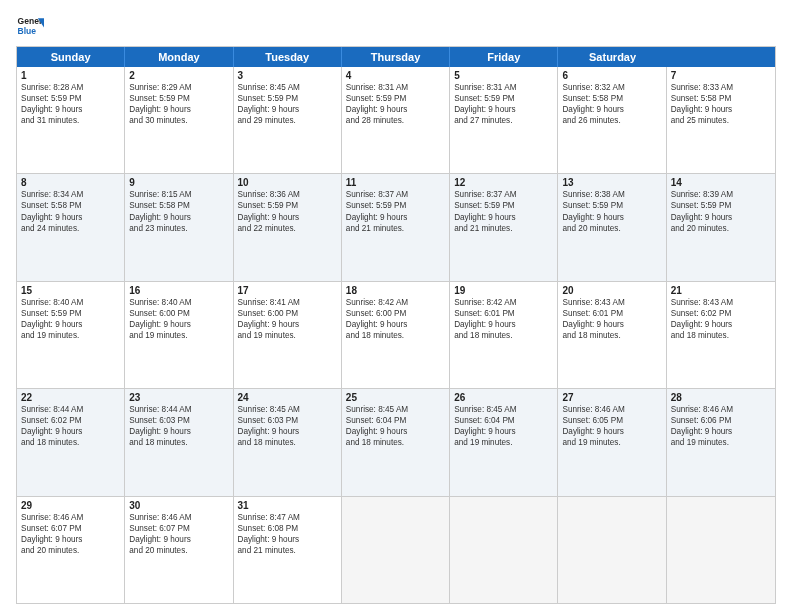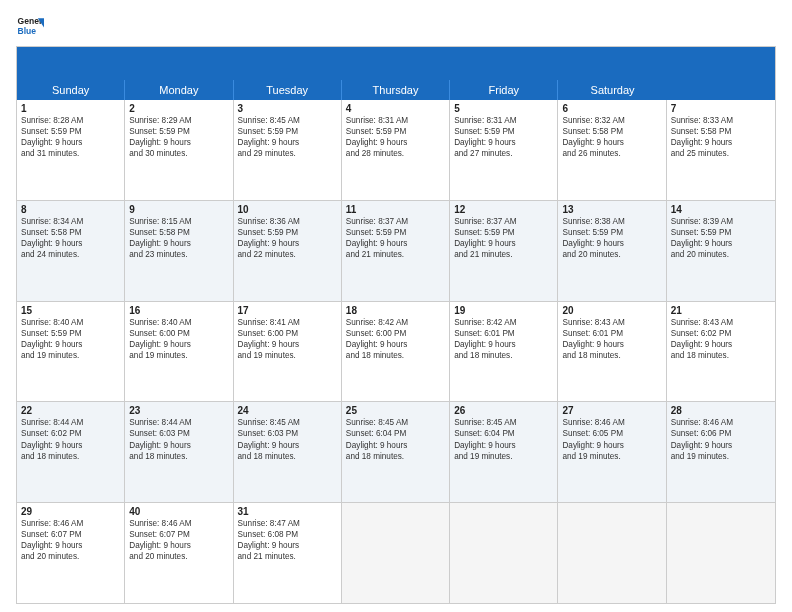--- a/index.html
+++ b/index.html
@@ -52,25 +52,24 @@
       border: 1px solid #ccc;
     }
     .cal-header {
       display: grid;
       grid-template-columns: repeat(7, 1fr);
       background: #1a6bbf;
     }
     .cal-header-cell {
       color: #fff;
       font-size: 11px;
-      font-weight: normal;
+      font-weight: bold;
       text-align: center;
       padding: 4px 2px;
       border-right: 1px solid #3a8bdf;
-      margin-top: 33px;
     }
     .cal-header-cell:last-child { border-right: none; }
     .cal-body {
       flex: 1;
       display: flex;
       flex-direction: column;
     }
     .cal-row {
       display: grid;
       grid-template-columns: repeat(7, 1fr);
@@ -334,21 +333,21 @@
         </div>
         <div class="cal-row">
           <div class="cal-cell">
             <div class="day-num">29</div>
             <div class="cell-line">Sunrise: 8:46 AM</div>
             <div class="cell-line">Sunset: 6:07 PM</div>
             <div class="cell-line">Daylight: 9 hours</div>
             <div class="cell-line">and 20 minutes.</div>
           </div>
           <div class="cal-cell">
-            <div class="day-num">40</div>
+            <div class="day-num">30</div>
             <div class="cell-line">Sunrise: 8:46 AM</div>
             <div class="cell-line">Sunset: 6:07 PM</div>
             <div class="cell-line">Daylight: 9 hours</div>
             <div class="cell-line">and 20 minutes.</div>
           </div>
           <div class="cal-cell">
             <div class="day-num">31</div>
             <div class="cell-line">Sunrise: 8:47 AM</div>
             <div class="cell-line">Sunset: 6:08 PM</div>
             <div class="cell-line">Daylight: 9 hours</div>

